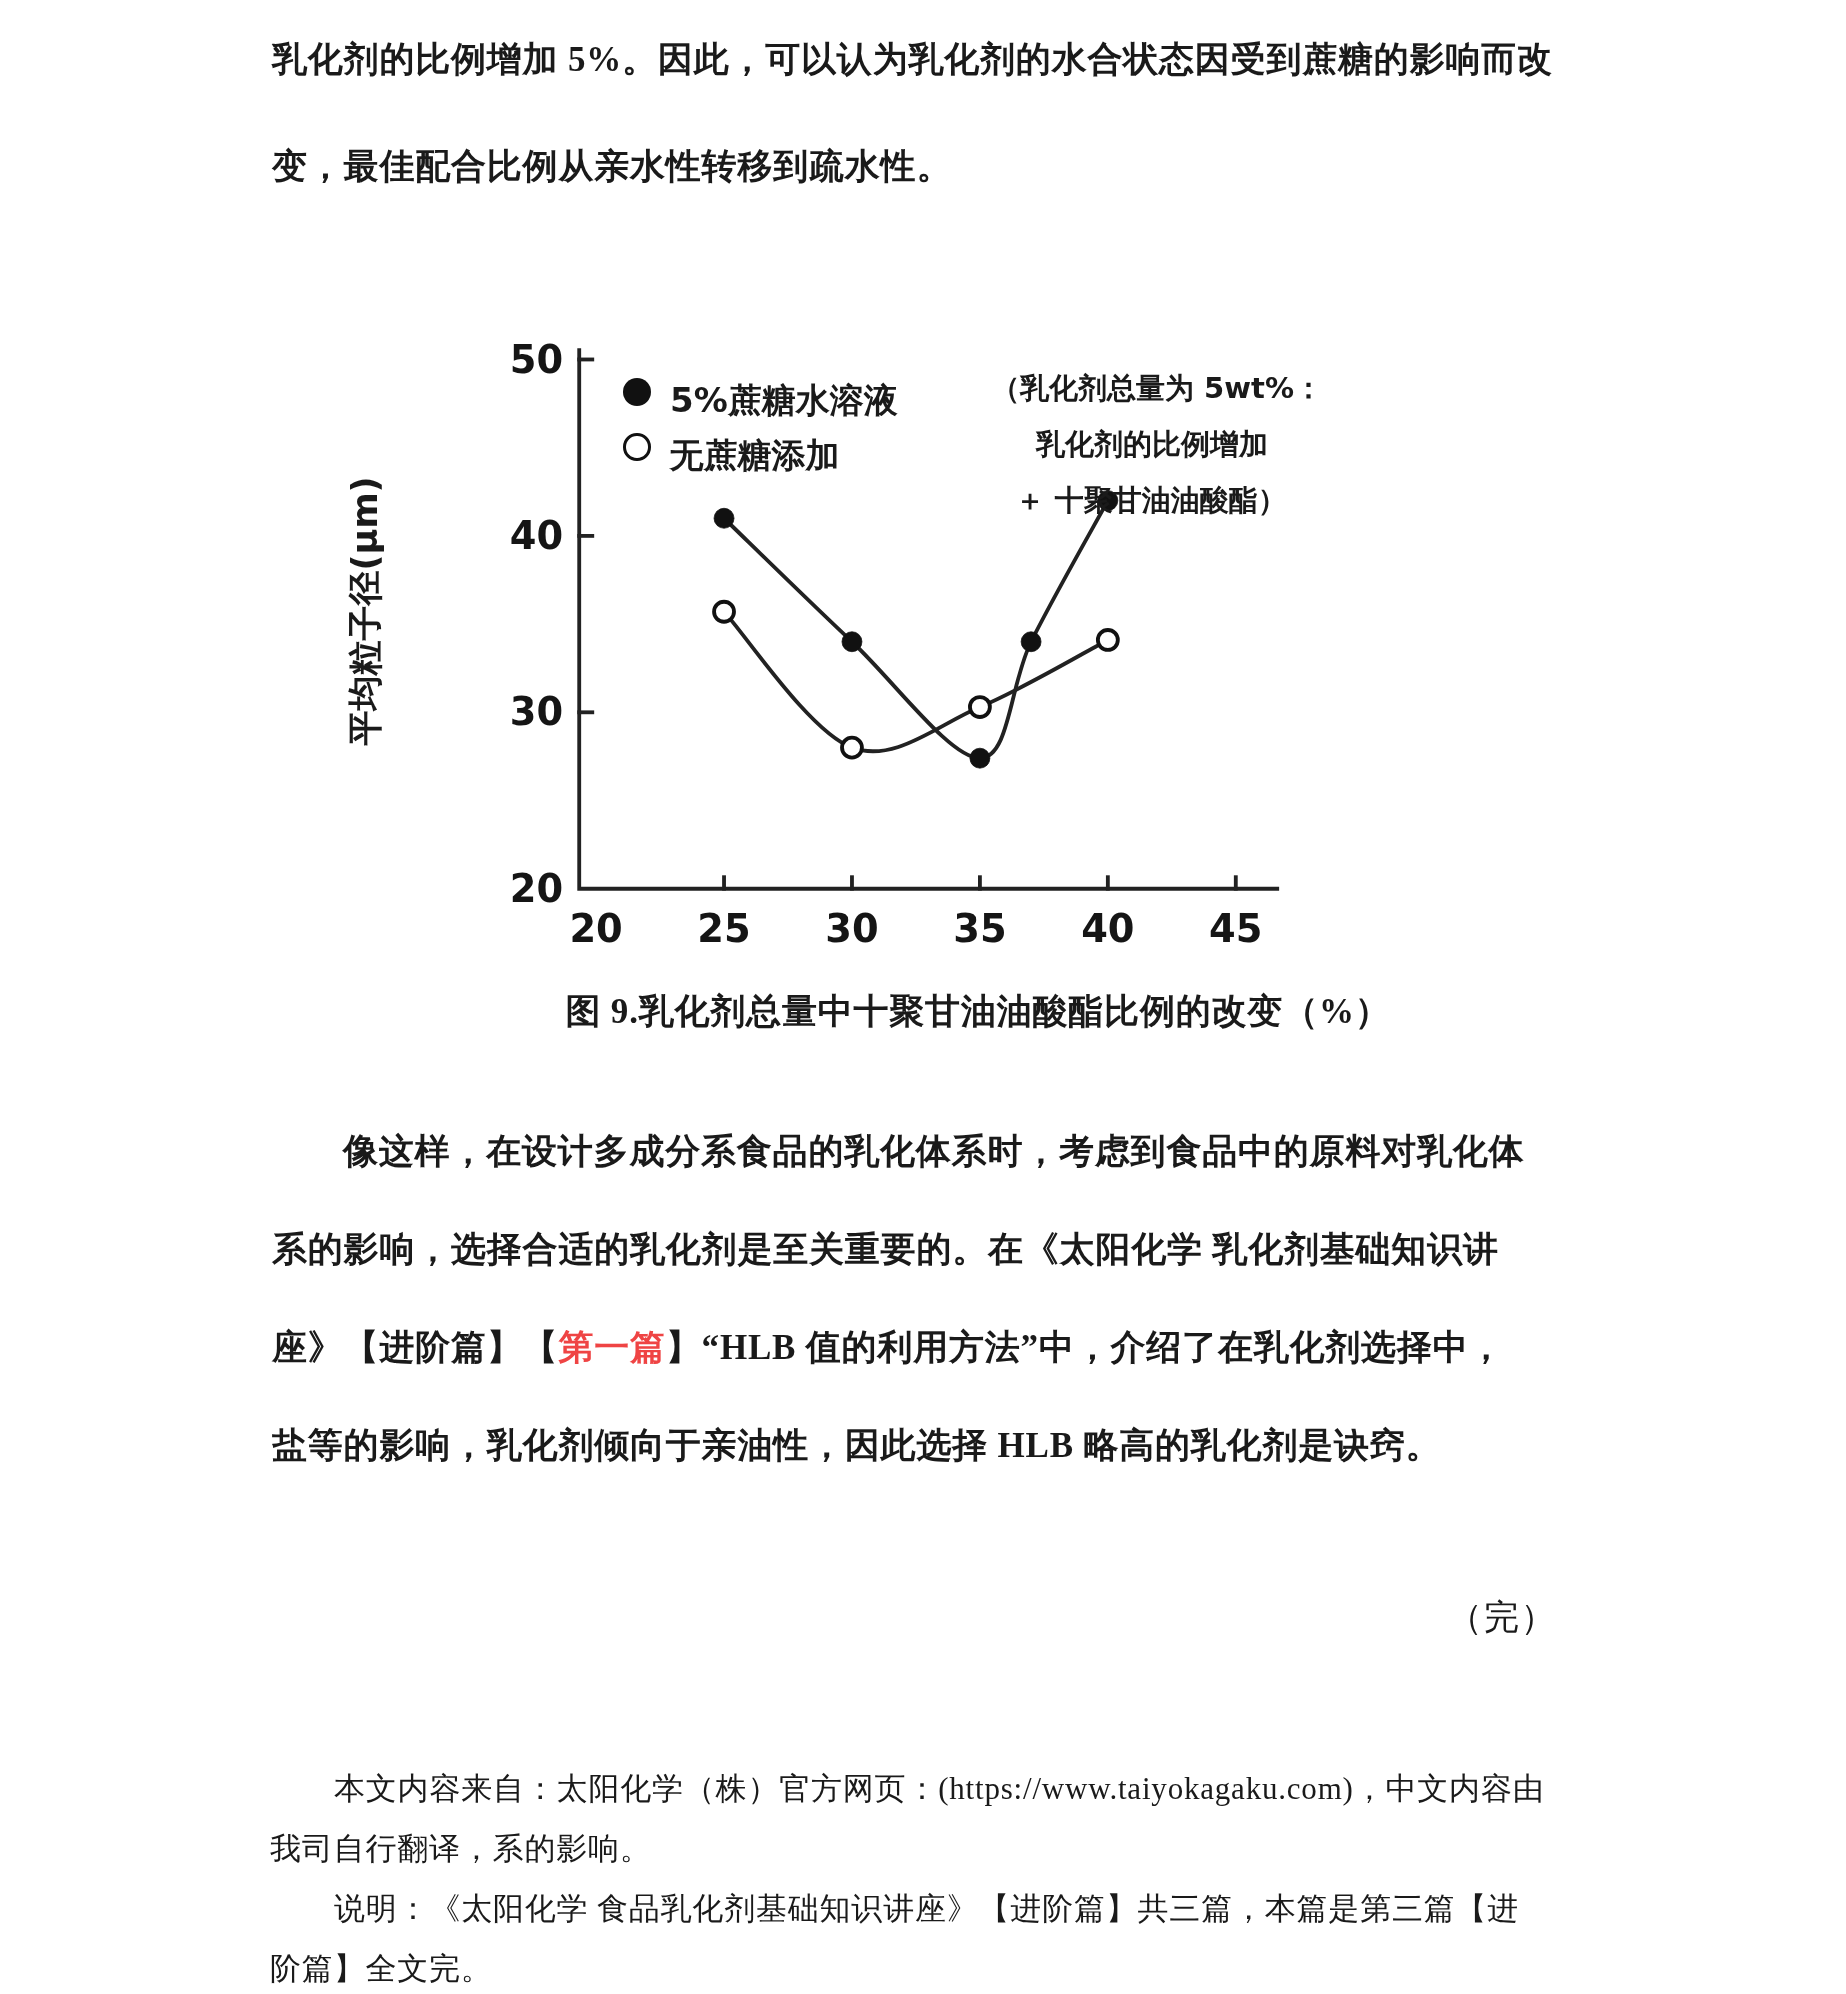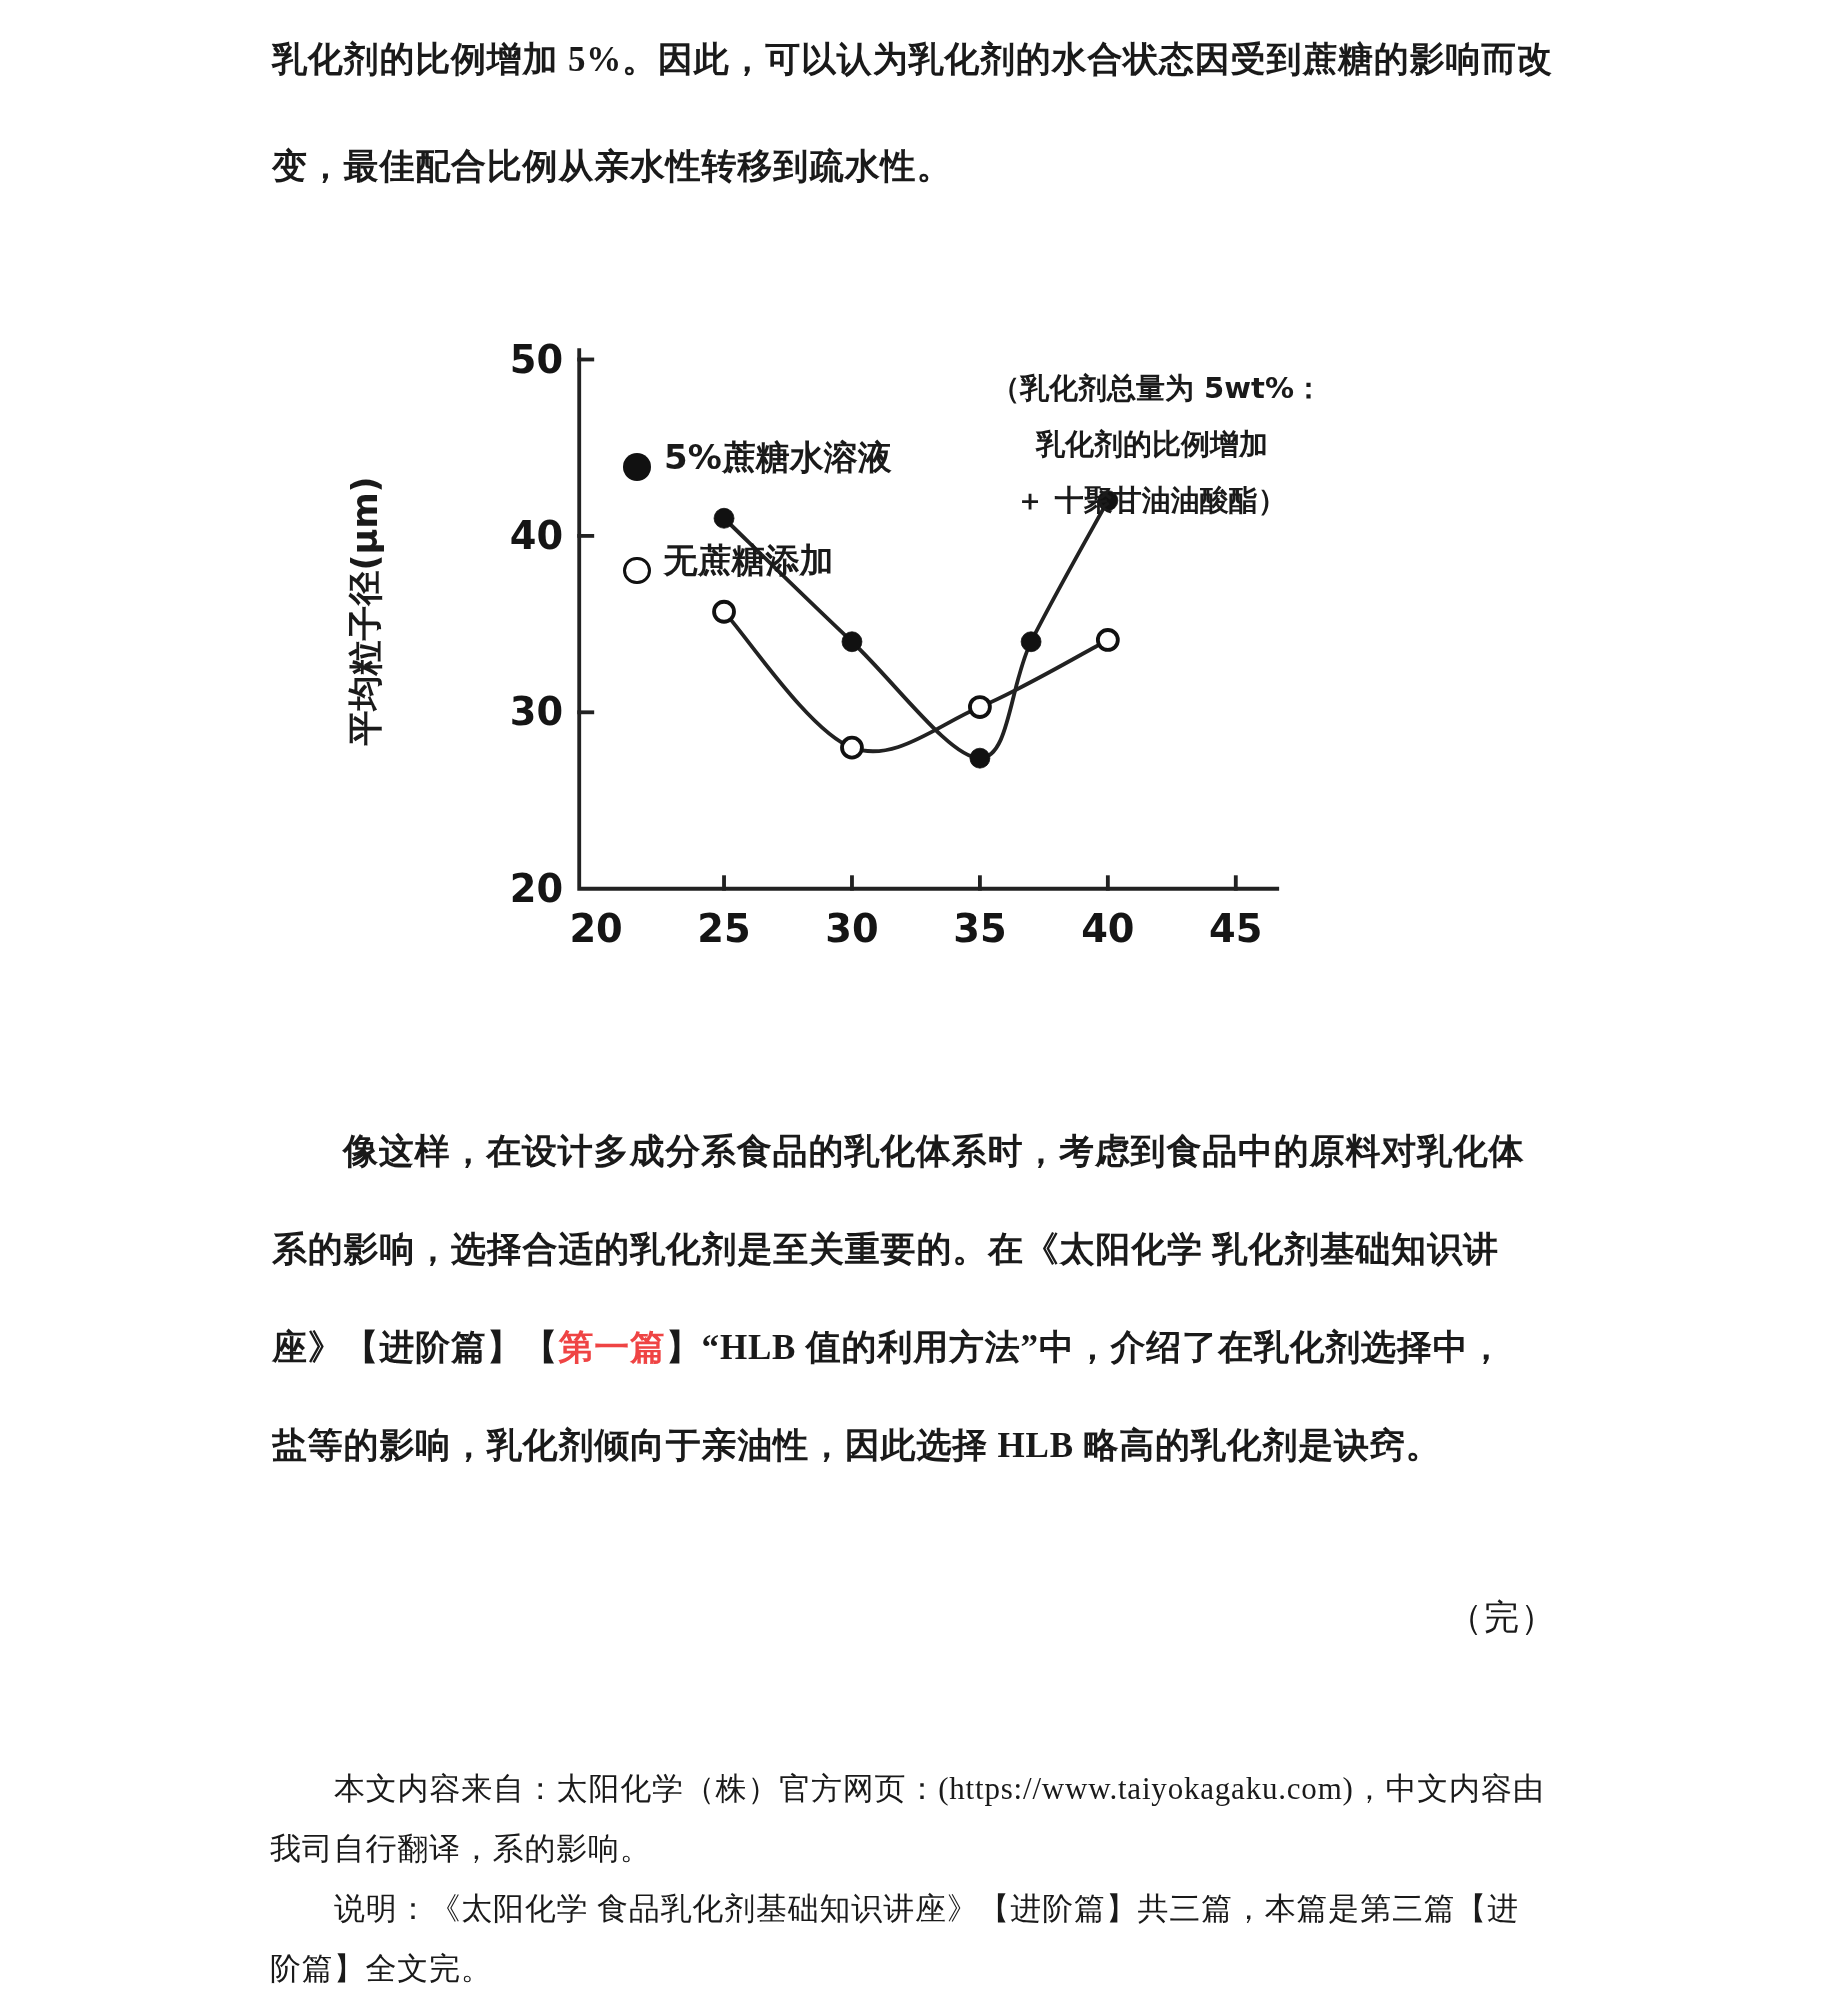--- a/index.html
+++ b/index.html
@@ -10,21 +10,21 @@
   .para1{top:6.1px;font-size:35px;line-height:107px;letter-spacing:0.8px;}
   .para2{top:1103px;font-size:35px;line-height:98px;letter-spacing:0.8px;}
   .indent2{padding-left:71px;}
   .gray{color:#ef4444;}
   .chart{position:absolute;left:322px;top:338px;width:1013px;height:721px;}
   #chart-svg{position:absolute;left:0;top:0;}
   #chart-svg text{font-family:"DejaVu Sans","Liberation Sans",sans-serif;font-weight:bold;fill:#151515;}
   .tick-label{font-size:50px;}
   .legend{position:absolute;left:301px;top:40px;font-weight:bold;font-size:34px;
           font-family:"DejaVu Sans","Liberation Sans",sans-serif;}
-  .lrow{display:flex;align-items:flex-end;height:55px;gap:13px;white-space:nowrap;margin-top:48px;}
+  .lrow{display:flex;align-items:flex-start;height:55px;gap:19px;white-space:nowrap;}
   .marker{display:inline-block;border-radius:50%;flex:0 0 auto;}
   .marker.filled{width:28px;height:28px;background:#111;}
   .marker.open{width:21.5px;height:21.5px;background:#fff;border:3.8px solid #111;}
   .annot{position:absolute;left:669px;top:21.5px;font-weight:bold;font-size:29px;line-height:56px;white-space:nowrap;
          font-family:"DejaVu Sans","Liberation Sans",sans-serif;}
   .annot .ind1{padding-left:45px;}
   .annot .ind2{padding-left:24.6px;}
   .ylabel{position:absolute;left:-144px;top:253px;width:368px;height:40px;text-align:center;
           transform:rotate(-90deg);font-weight:bold;font-size:35px;
           font-family:"DejaVu Sans","Liberation Sans",sans-serif;}
@@ -96,20 +96,21 @@
       </div>
     </div>
     <div class="annot">
       <div>（乳化剂总量为 5wt%：</div>
       <div class="ind1">乳化剂的比例增加</div>
       <div class="ind2">＋ 十聚甘油油酸酯）</div>
     </div>
     <div class="ylabel">平均粒子径(μm)</div>
   </div>
 
+  <div class="caption">图 9.乳化剂总量中十聚甘油油酸酯比例的改变（%）</div>
 
   <div class="para para2">
     <div class="tline indent2">像这样，在设计多成分系食品的乳化体系时，考虑到食品中的原料对乳化体</div>
     <div class="tline">系的影响，选择合适的乳化剂是至关重要的。在《太阳化学 乳化剂基础知识讲</div>
     <div class="tline"><span>座》【进阶篇】【</span><span class="gray">第一篇</span><span>】“HLB 值的利用方法”中，介绍了在乳化剂选择中，</span></div>
     <div class="tline">盐等的影响，乳化剂倾向于亲油性，因此选择 HLB 略高的乳化剂是诀窍。</div>
   </div>
 
   <div class="fin">（完）</div>
 

